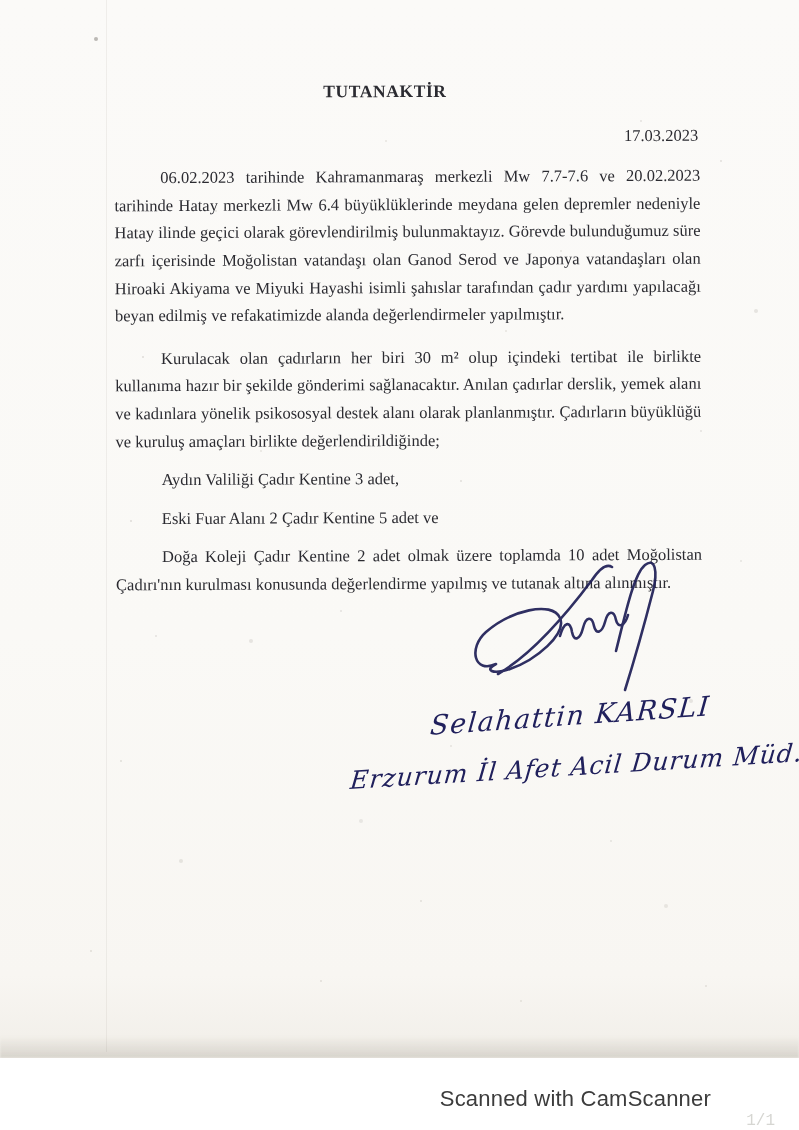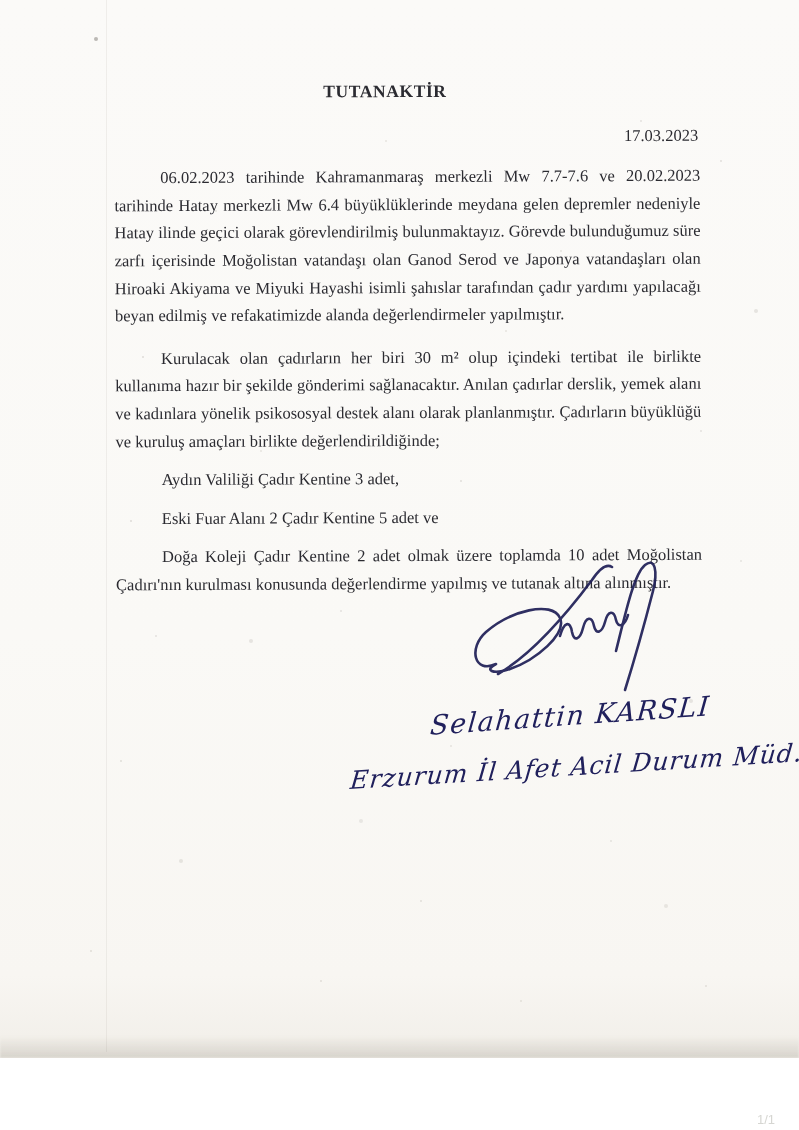--- a/index.html
+++ b/index.html
@@ -88,22 +88,22 @@
   .footer{
     position:absolute;left:0;top:1058px;width:799px;height:72px;background:#ffffff;
   }
   .cam-label{
     position:absolute;right:88px;top:28px;
     font-family:"Liberation Sans", sans-serif;
     font-size:22px;color:#3c3c3c;letter-spacing:0.2px;
   }
   .page-indicator{
     position:absolute;right:24px;top:54px;
-    font-family:Liberation Sans, sans-serif;
-    font-size:13px;color:#d6d6d2;
+    font-family:Liberation Mono, monospace;
+    font-size:16px;color:#d6d6d2;
   }
 </style>
 </head>
 <body>
 
 <div class="scan-area">
   <div class="fold-line"></div>
   <div class="speckles"></div>
 
   <div class="content">
@@ -125,14 +125,15 @@
     </g>
   </svg>
 
   <div class="hw hw-name">Selahattin KARSLI</div>
   <div class="hw hw-title">Erzurum İl Afet Acil Durum Müd.</div>
 
   <div class="scan-bottom-edge"></div>
 </div>
 
 <div class="footer">
+  <div class="cam-label">Scanned with CamScanner</div>
   <div class="page-indicator">1/1</div>
 </div>
 
 </body></html>

